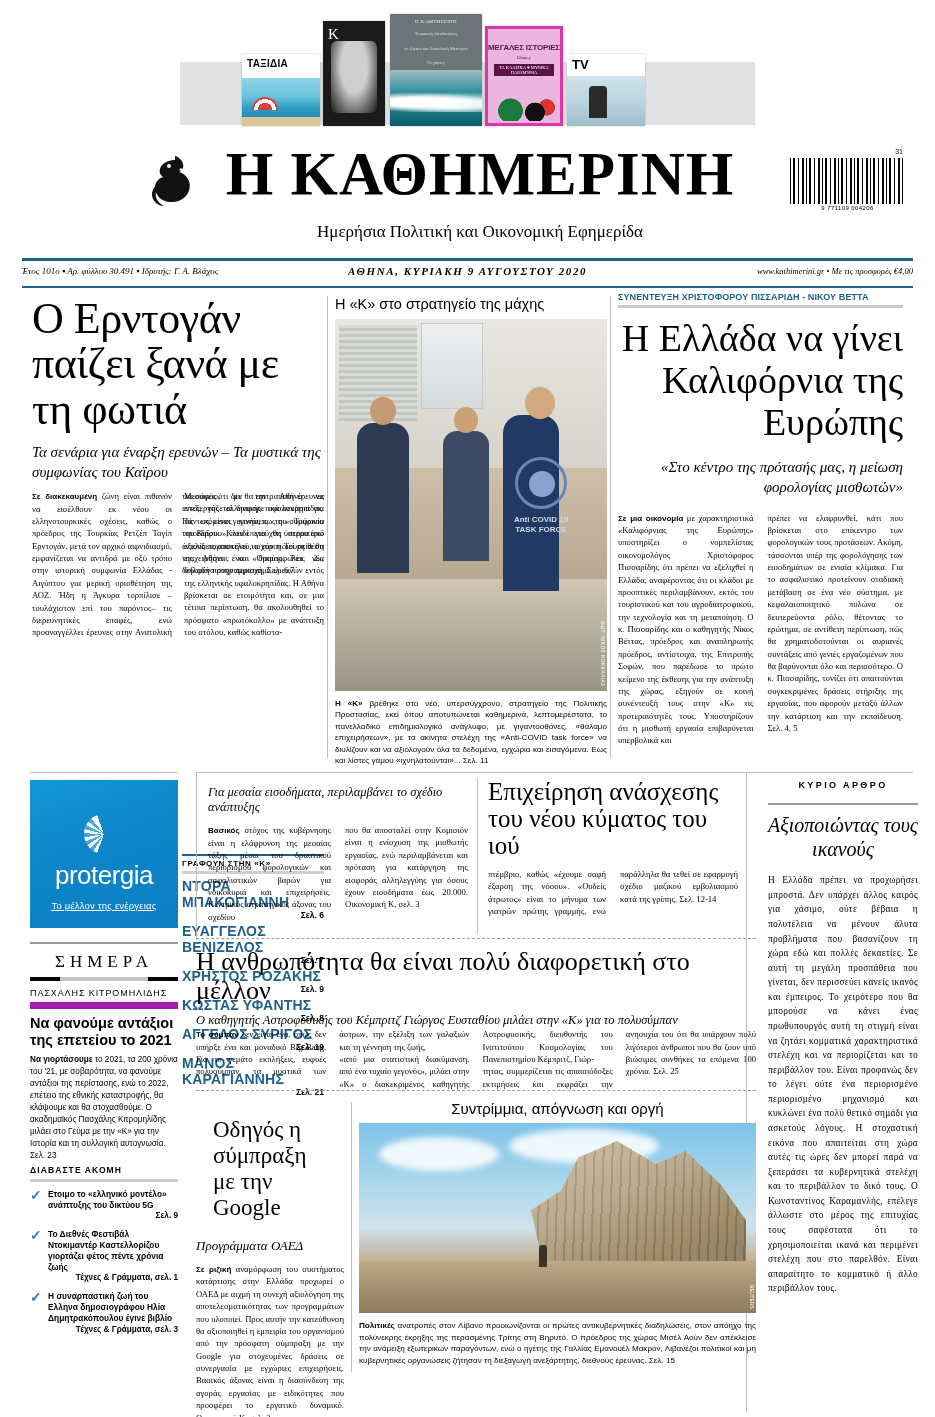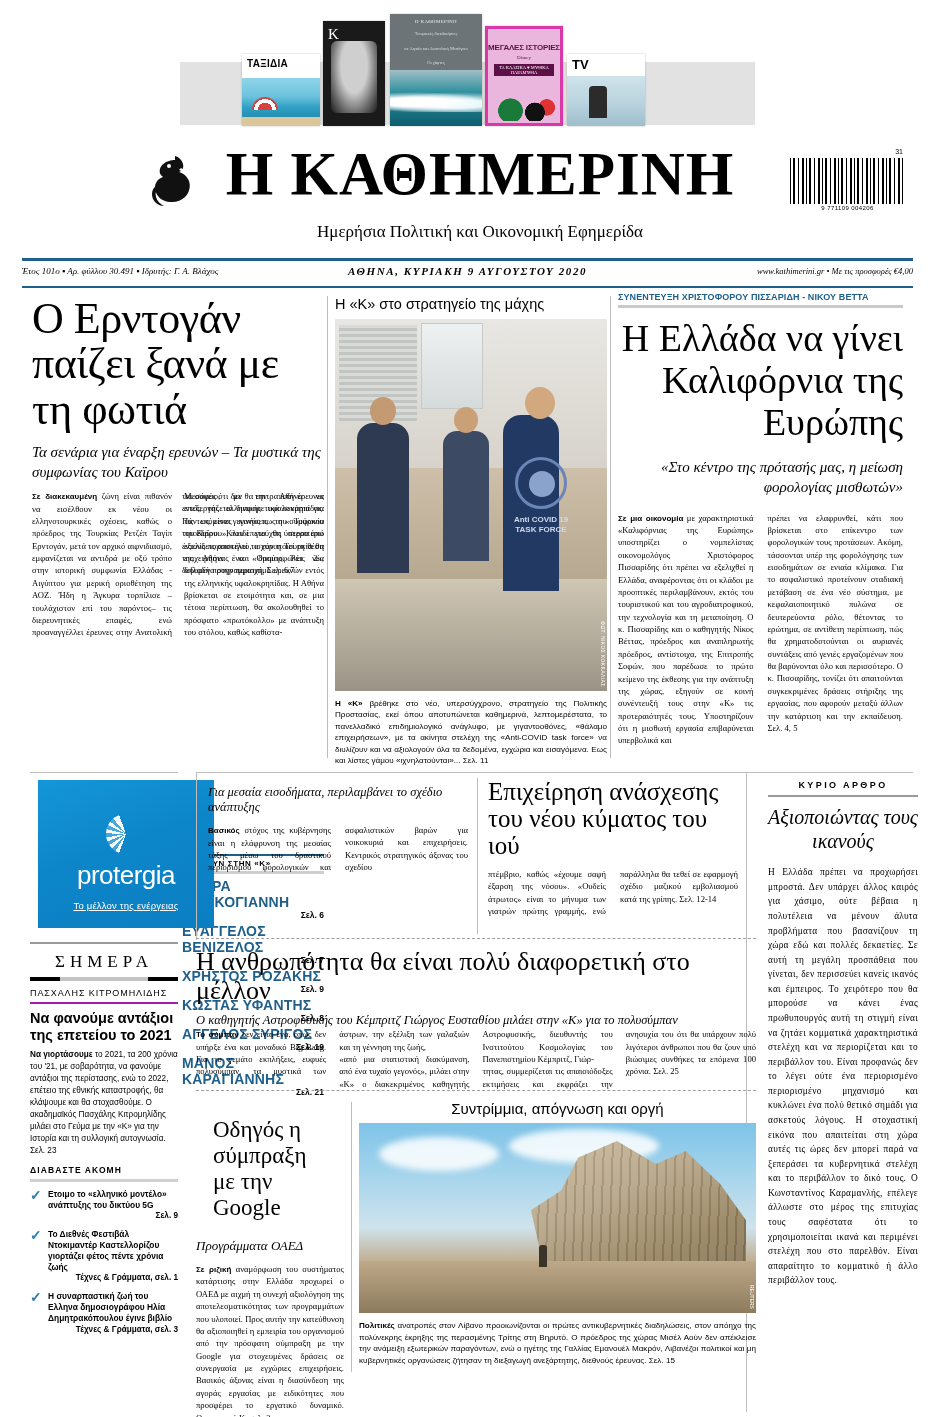--- a/index.html
+++ b/index.html
@@ -169,56 +169,56 @@
 
   
   .band2 { position:absolute; left:22px; top:772px; width:891px; height:170px; }
   .mid-sec { position:absolute; }
   .mid-sec h2 { margin:0; font-weight:normal; font-size:25px; line-height:1.08; font-family:"Liberation Serif",serif; }
   .mid-sec .sub { font-style:italic; font-size:12.5px; margin-top:7px; }
   .mid-sec .cols { margin-top:9px; column-count:2; column-gap:14px; }
 
   
   .ad {
-    position:absolute; left:16px; top:8px; width:176px; height:148px;
+    position:absolute; left:8px; top:8px; width:148px; height:148px;
     background:linear-gradient(160deg,#1496d8 0%,#0d86c9 45%,#0b7ec2 100%);
     color:#fff; text-align:center;
   }
   .ad .fan { margin:34px auto 0 auto; width:40px; height:40px; border-radius:50%;
     background:conic-gradient(from 200deg, rgba(255,255,255,.95) 0 12deg, rgba(255,255,255,.25) 12deg 24deg,
       rgba(255,255,255,.95) 24deg 36deg, rgba(255,255,255,.25) 36deg 48deg,
       rgba(255,255,255,.95) 48deg 60deg, rgba(255,255,255,.25) 60deg 72deg,
       rgba(255,255,255,.95) 72deg 84deg, rgba(255,255,255,.25) 84deg 96deg,
       rgba(255,255,255,.95) 96deg 108deg, rgba(255,255,255,.25) 108deg 120deg,
       rgba(255,255,255,.95) 120deg 140deg, rgba(13,134,201,0) 140deg 360deg);
   }
   .ad .brand { font-family:"Liberation Sans",sans-serif; font-size:26px; letter-spacing:-.5px; margin-top:6px; font-weight:300; }
   .ad .tag { font-family:"Liberation Sans",sans-serif; font-size:9.5px; margin-top:9px; letter-spacing:.2px;text-decoration:underline; }
 
   
   .today { position:absolute; left:8px; top:170px; width:148px; }
   .today .rule-t { height:2px; background:#9a9a9a; }
   .today .title { text-align:center; font-size:17px; letter-spacing:5px; padding:8px 0 5px 0; font-family:"Liberation Serif",serif; }
   .today .rule-b { height:4px; background:linear-gradient(90deg,#000 0 20%,#c3c3c3 20% 80%,#000 80% 100%); }
-  .today .byline { font-family:"Liberation Sans",sans-serif; font-size:9px; letter-spacing:.9px; padding:7px 0 4px 0; border-bottom:2px solid #a21caf; }
+  .today .byline { font-family:"Liberation Sans",sans-serif; font-size:9px; letter-spacing:.9px; padding:7px 0 4px 0; border-bottom:7px solid #a21caf; }
   .today h3 { margin:6px 0 5px 0; font-family:"Liberation Sans",sans-serif; font-weight:bold; font-size:14.5px; line-height:1.17; }
   .today p { margin:0; font-family:"Liberation Sans",sans-serif; font-size:8.2px; line-height:1.46; text-align:left; }
   .today p b { font-weight:bold; }
 
   .readmore { position:absolute; left:8px; top:393px; width:148px; }
   .readmore .hdr { font-family:"Liberation Sans",sans-serif; font-weight:bold; font-size:8.5px; letter-spacing:1.1px; padding-bottom:4px; }
   .readmore .hdr-rule { height:3px; background:#cfcfcf; margin-bottom:7px; }
   .rm-item { display:flex; gap:5px; margin-bottom:7px; }
   .rm-item .tick { flex:0 0 13px; color:#2a7fb5; font-size:14px; line-height:1; font-weight:bold; }
   .rm-item .tx { font-family:"Liberation Sans",sans-serif; font-weight:bold; font-size:8.4px; line-height:1.32; }
   .rm-item .pg { display:block; text-align:right; font-size:8.2px; }
 
   
   .editorial { position:absolute; left:746px; top:8px; width:150px; }
-  .editorial .hdr { font-family:"Liberation Sans",sans-serif; font-weight:bold; font-size:9px; letter-spacing:2.4px; text-align:center; padding-bottom:5px; }
+  .editorial .hdr { font-family:"Liberation Sans",sans-serif; font-weight:bold; font-size:9px; letter-spacing:2.4px; text-align:center; padding-bottom:13px; }
   .editorial .hdr-rule { height:2px; background:#9a9a9a; margin-bottom:9px; }
   .editorial h3 { margin:0; font-style:italic; font-weight:normal; font-size:20px; line-height:1.18; text-align:center; }
   .editorial p { margin:12px 0 0 0; font-size:9.4px; line-height:1.55; text-align:justify; letter-spacing:.25px; }
 
   
   .humanity { position:absolute; left:196px; top:948px; width:560px; }
   .humanity h2 { margin:0; font-weight:normal; font-size:26px; line-height:1.1; }
   .humanity .sub { font-style:italic; font-size:12.5px; margin-top:8px; }
   .humanity .cols { margin-top:0; column-count:4; column-gap:13px; }
 
@@ -422,20 +422,21 @@
 <div class="band2">
   <div class="hline" style="left:174px; top:0; width:717px;"></div>
   <div class="vline" style="left:174px; top:0; height:168px;"></div>
   <div class="vline" style="left:455px; top:6px; height:156px;"></div>
   <div class="vline" style="left:724px; top:0; height:640px;"></div>
 
   <div class="mid-sec" style="left:186px; top:6px; width:260px;">
     <div class="sub">Για μεσαία εισοδήματα, περιλαμβάνει το σχέδιο ανάπτυξης</div>
     <div class="cols">
       <div class="bodytxt"><b>Βασικός</b><span> στόχος της κυβέρνησης είναι η ελάφρυνση της μεσαίας τάξης μέσω του δραστικού περιορισμού φορολογικών και ασφαλιστικών βαρών για νοικοκυριά και επιχειρήσεις. Κεντρικός στρατηγικός άξονας του σχεδίου</span></div>
+      <div class="bodytxt">που θα αποσταλεί στην Κομισιόν είναι η ενίσχυση της μισθωτής εργασίας, ενώ περιλαμβάνεται και πρόταση για κατάργηση της εισφοράς αλληλεγγύης για όσους έχουν εισοδήματα έως 20.000. Οικονομική Κ, σελ. 3</div>
     </div>
   </div>
 
   <div class="mid-sec" style="left:466px; top:6px; width:250px;">
     <h2>Επιχείρηση ανάσχεσης του νέου κύματος του ιού</h2>
     <div class="cols">
       <div class="bodytxt">πτέμβριο, καθώς «έχουμε σαφή έξαρση της νόσου». «Ουδείς άτρωτος» είναι το μήνυμα των γιατρών πρώτης γραμμής, ενώ παράλληλα θα τεθεί σε εφαρμογή σχέδιο μαζικού εμβολιασμού κατά της γρίπης. Σελ. 12-14</div>
     </div>
   </div>
 

